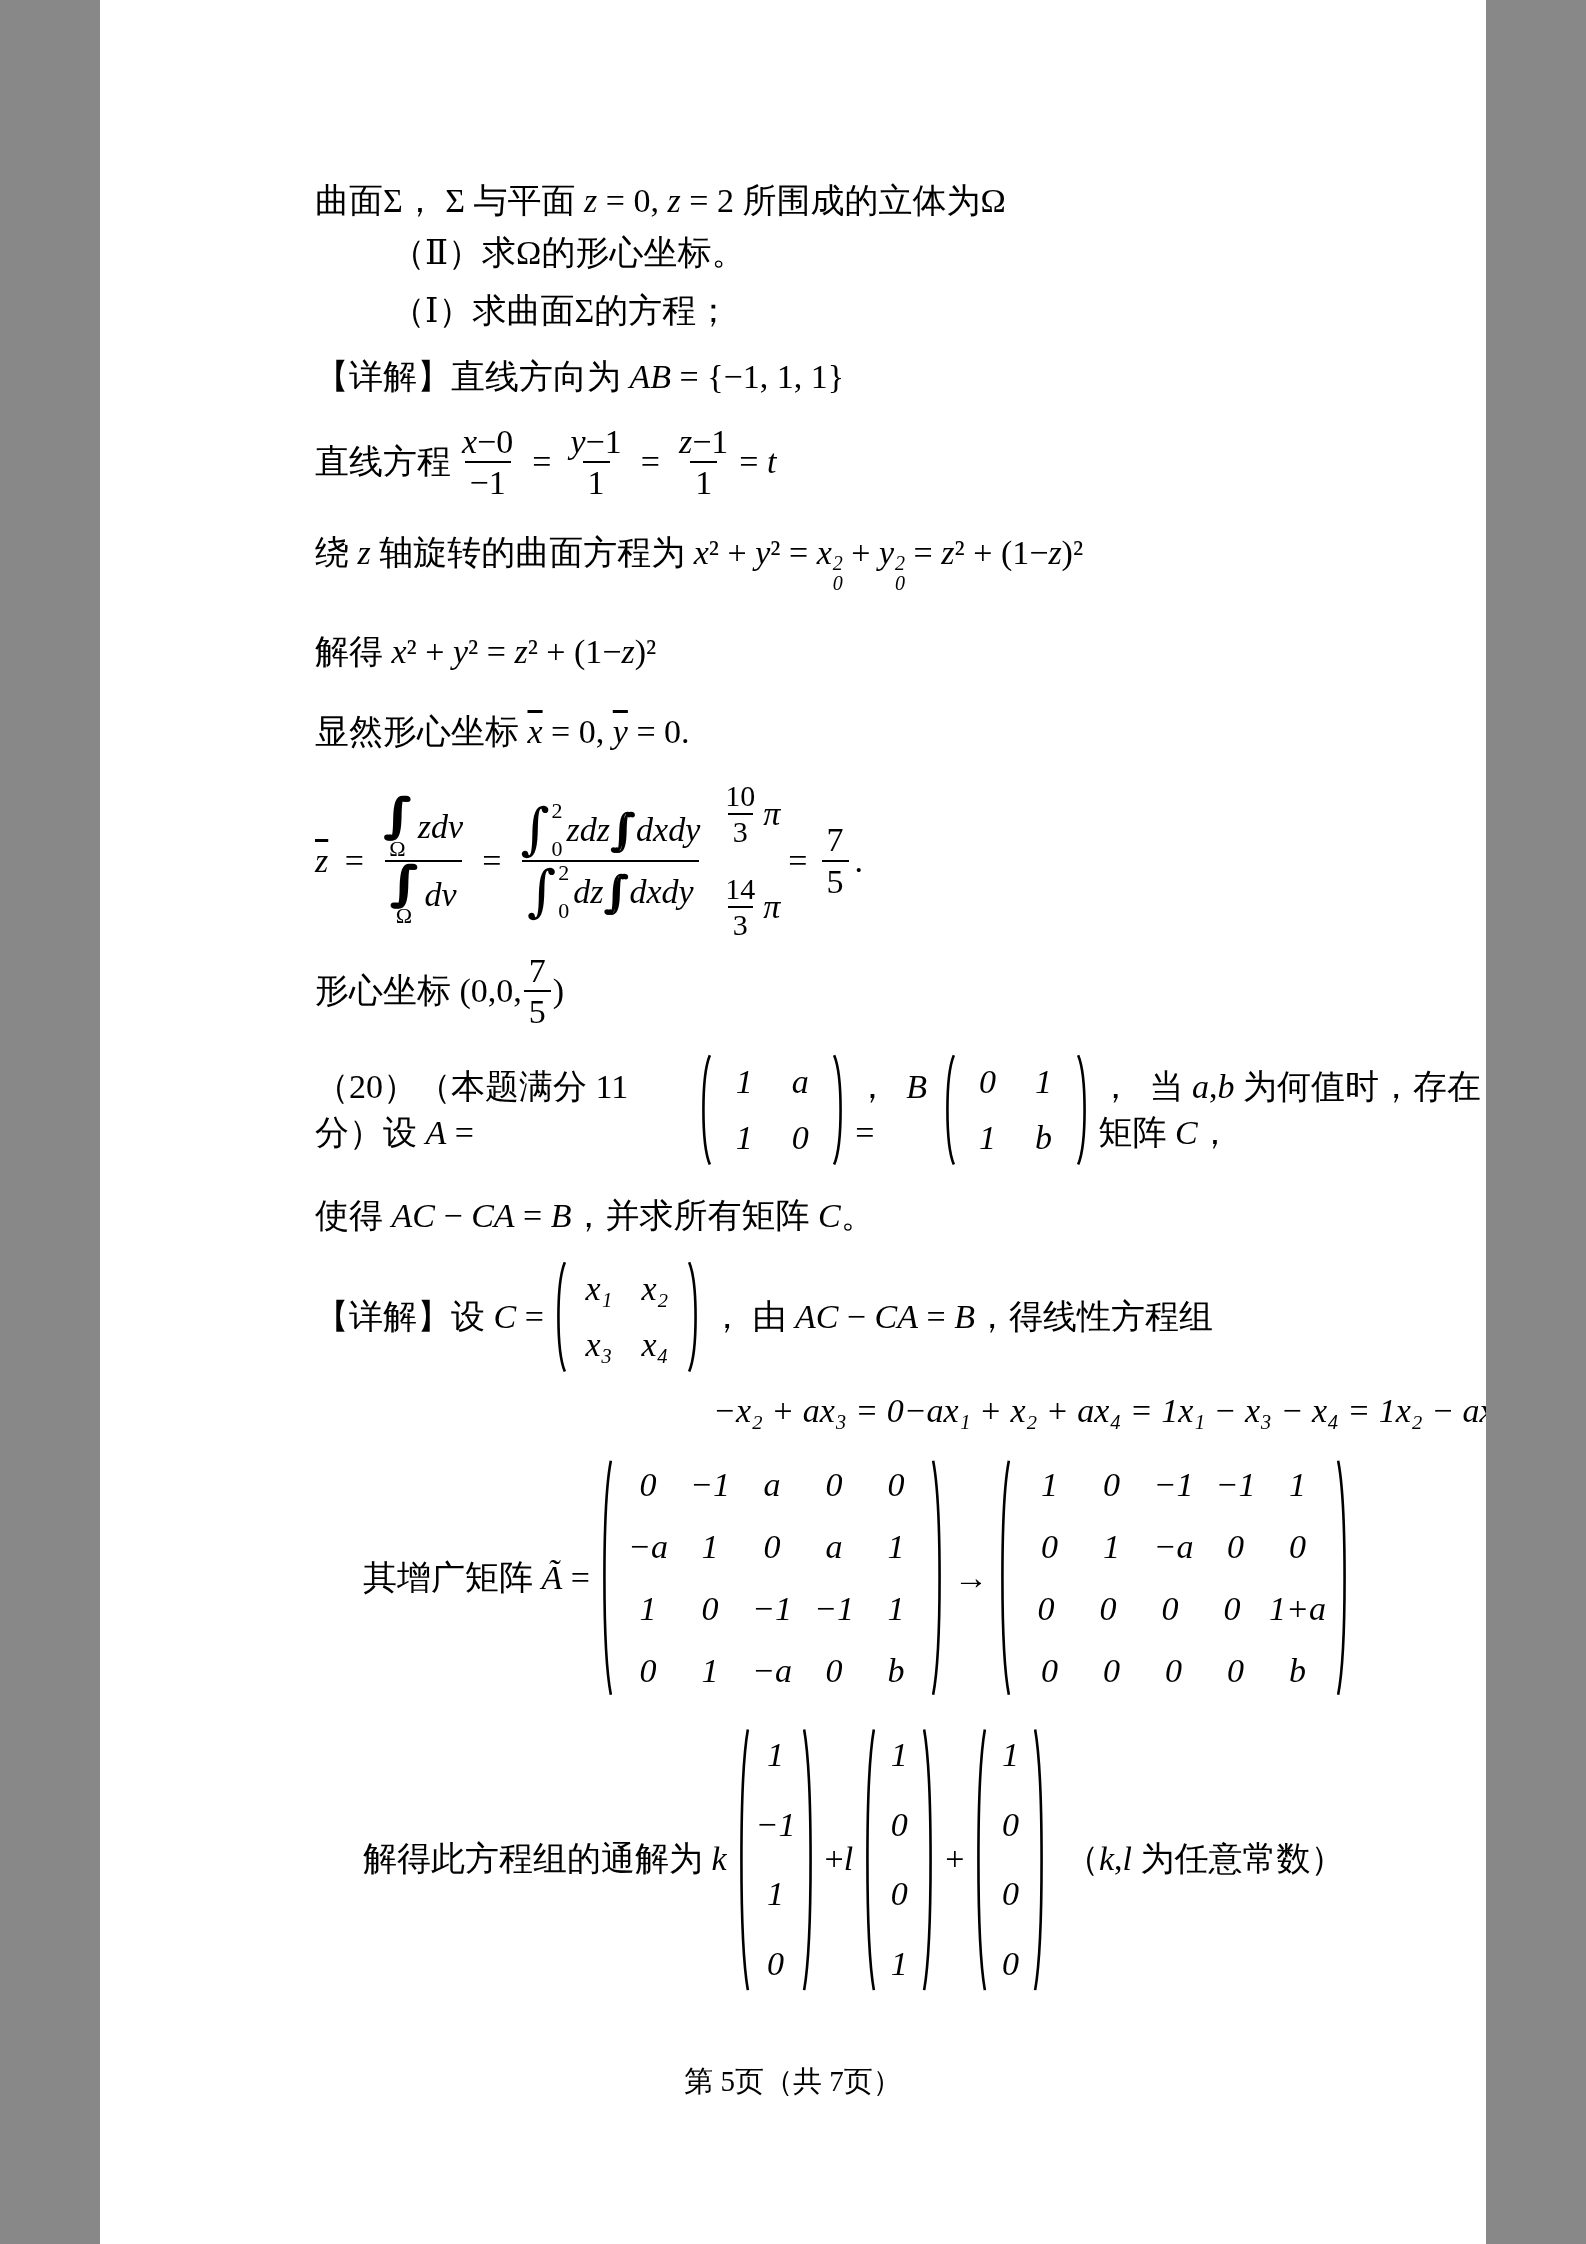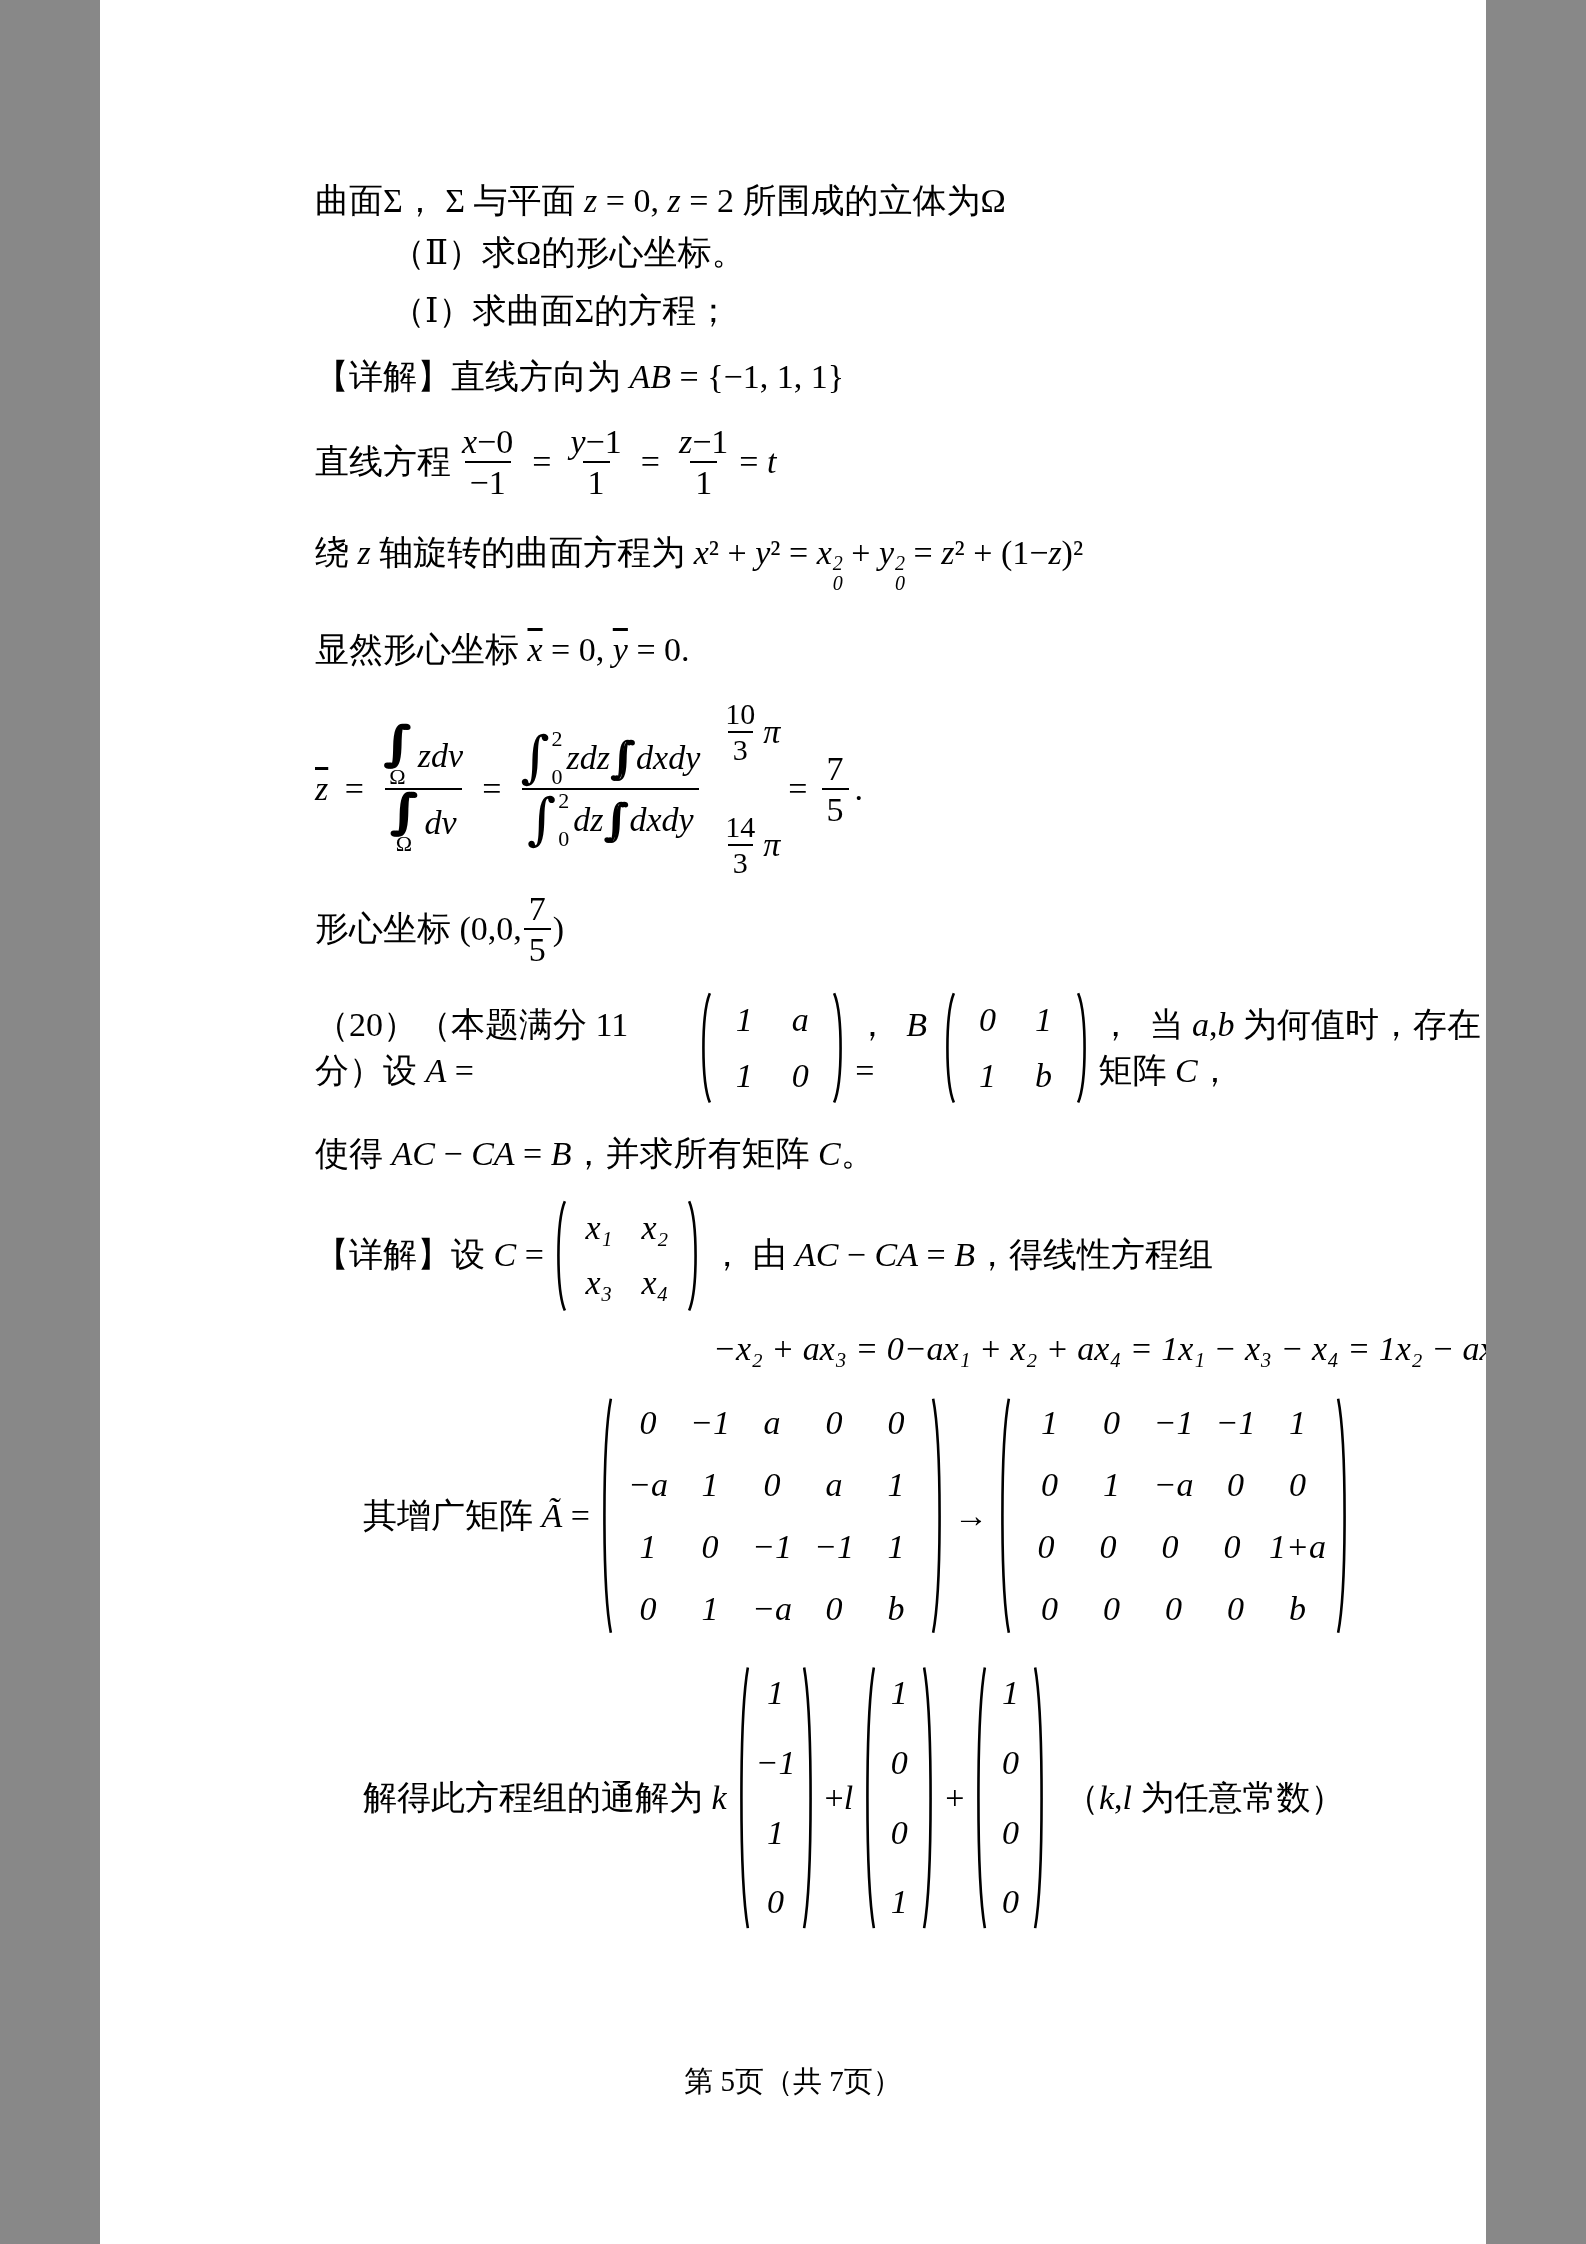--- a/index.html
+++ b/index.html
@@ -20,21 +20,21 @@
   
   .ss{display:inline-flex;flex-direction:column;align-items:center;font-size:20px;line-height:1;vertical-align:-6px;margin-left:1px;font-style:italic;}
   
   .intg1{font-size:56px;line-height:0.9;font-family:"DejaVu Serif","DejaVu Sans",serif;}
   .intg2{font-size:44px;line-height:0.9;letter-spacing:-0.45em;padding-right:0.45em;font-family:"DejaVu Serif","DejaVu Sans",serif;}
   .intg3{font-size:48px;line-height:0.9;letter-spacing:-0.48em;padding-right:0.48em;font-family:"DejaVu Serif","DejaVu Sans",serif;}
   .lims{display:inline-flex;flex-direction:column;justify-content:space-between;height:60px;font-size:22px;line-height:1;margin-left:2px;}
   .intwrap{display:inline-flex;align-items:center;margin-right:4px;}
   .bigop{display:inline-flex;flex-direction:column;align-items:center;margin-right:6px;}
   .oplim{font-size:22px;line-height:1;}
-  .sidecol{display:inline-flex;flex-direction:column;row-gap:42px;margin-left:6px;align-items:center;}
+  .sidecol{display:inline-flex;flex-direction:column;row-gap:22px;margin-left:6px;align-items:center;}
   .siderow{display:inline-flex;align-items:center;}
   
   .matrix{display:inline-flex;align-items:center;vertical-align:middle;margin:0 8px;}
   .mbody{display:flex;flex-direction:column;row-gap:10px;padding:6px 10px;}
   .mrow{display:flex;gap:12px;justify-content:center;}
   .mcell{min-width:44px;text-align:center;font-style:italic;}
   .m5 .mbody{row-gap:16px;}
   .m5 .mcell{min-width:50px;}
   .vec .mbody{row-gap:24px;padding:8px 6px;}
   .vec .mcell{min-width:34px;}
@@ -73,20 +73,21 @@
       <span class="eqsign">=</span>
       <span class="frac">
         <span class="num seg"><span class="it">z</span><span>−1</span></span>
         <span class="den seg"><span>1</span></span>
       </span>
       <span class="seg"><span>= </span><span class="it">t</span></span>
     </div>
 
     <div class="blk seg" style="margin-top:28px"><span>绕 </span><span class="it">z</span><span> 轴旋转的曲面方程为 </span><span class="it">x</span><span>²</span><span> + </span><span class="it">y</span><span>²</span><span> = </span><span class="it">x</span><span class="ss"><span>2</span><span>0</span></span><span> + </span><span class="it">y</span><span class="ss"><span>2</span><span>0</span></span><span> = </span><span class="it">z</span><span>²</span><span> + (1−</span><span class="it">z</span><span>)²</span></div>
 
+    <div class="blk seg" style="margin-top:36px"><span>解得 </span><span class="it">x</span><span>² + </span><span class="it">y</span><span>² = </span><span class="it">z</span><span>² + (1−</span><span class="it">z</span><span>)²</span></div>
 
     <div class="blk seg" style="margin-top:34px"><span>显然形心坐标 </span><span class="it ovl">x</span><span> = 0, </span><span class="it ovl">y</span><span> = 0.</span></div>
 
     <div class="row blk" style="margin-top:24px">
       <span class="seg"><span class="it ovl">z</span><span> </span></span>
       <span class="eqsign">=</span>
       <span class="frac">
         <span class="num">
           <span class="bigop">
             <span class="intg3">∫∫∫</span>

